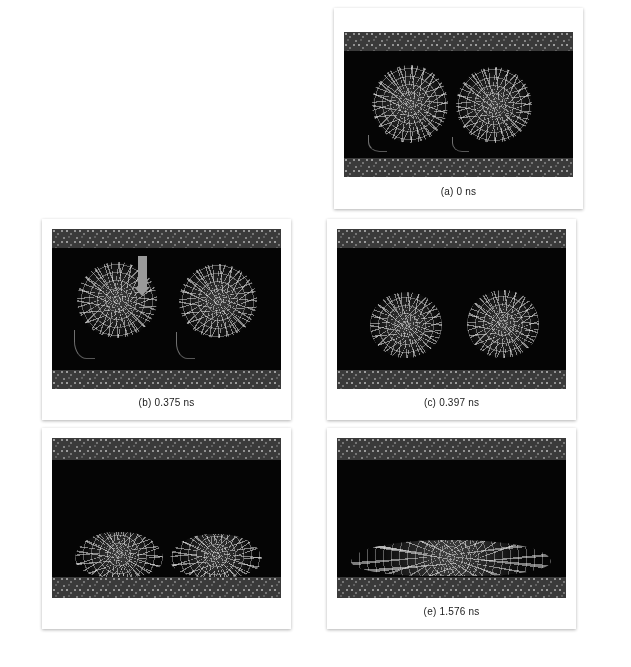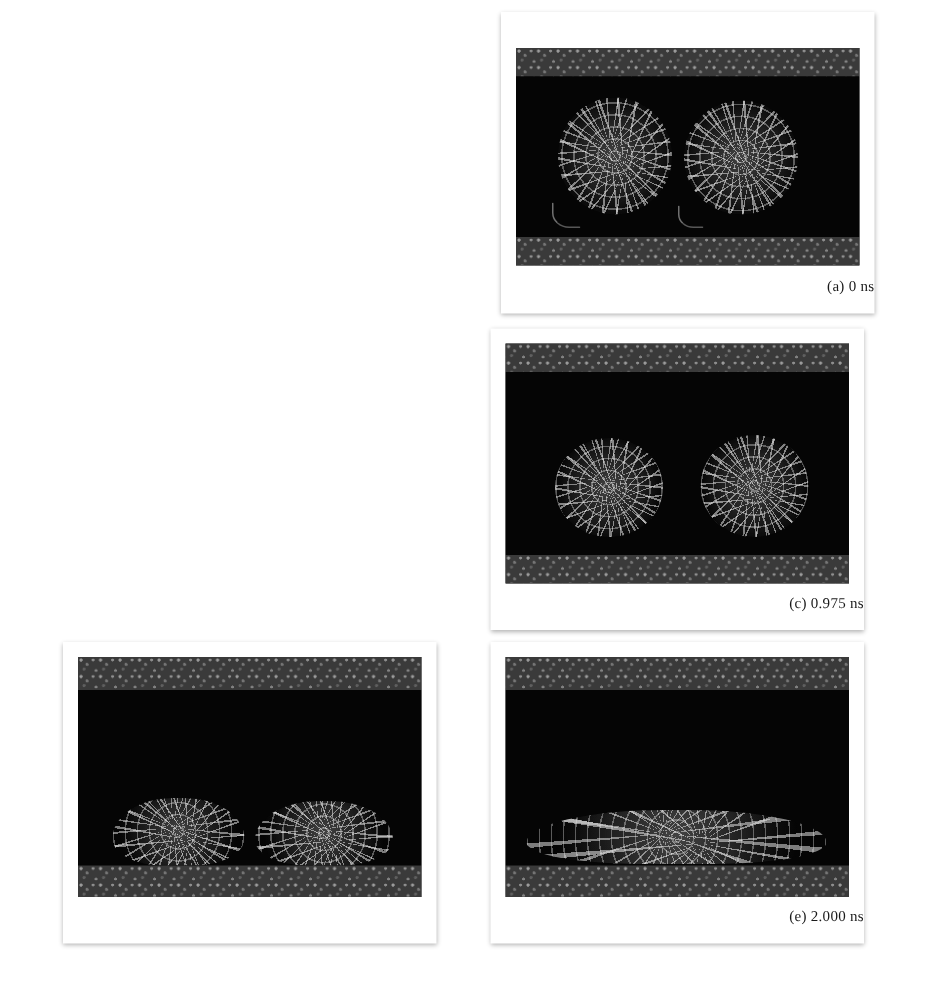--- a/index.html
+++ b/index.html
@@ -36,24 +36,24 @@
     left: 0;
     top: 0;
     background: #070707;
     overflow: hidden;
   }
 
   .caption {
     position: absolute;
     left: 0;
     width: 100%;
-    text-align: right;
+    text-align: center;
     font-size: 10px;
     color: #1a1a1a;
-    font-family: Liberation Serif, serif;
+    font-family: Liberation Sans, sans-serif;
     letter-spacing: 0.2px;
   }
 
   
   .wall {
     position: absolute;
     left: 0;
     width: 100%;
     background-color: #3a3a3a;
     background-image:
@@ -134,31 +134,45 @@
         <div class="coil" style="left:28px; top:14px; width:76px; height:78px;"></div>
         <div class="coil" style="left:112px; top:16px; width:76px; height:76px;"></div>
         <div class="tail" style="left:24px; top:84px; width:18px; height:16px;"></div>
         <div class="tail" style="left:108px; top:86px; width:16px; height:14px;"></div>
       </div>
       <div class="wall wall-bottom" style="height:19px;"></div>
     </div>
     <div class="caption" style="top:178px;">(a) 0 ns</div>
   </div>
 
+  <div class="panel" style="left:42px; top:219px; width:249px; height:201px;">
+    <div class="panel-img" style="left:10px; top:10px; width:229px; height:160px;">
+      <div class="wall wall-top" style="height:19px;"></div>
+      <div class="vacuum" style="top:19px; height:122px;">
+        <div class="coil" style="left:25px; top:14px; width:80px; height:76px;"></div>
+        <div class="coil" style="left:127px; top:16px; width:78px; height:74px;"></div>
+        <div class="tail" style="left:22px; top:82px; width:20px; height:28px;"></div>
+        <div class="tail" style="left:124px; top:84px; width:18px; height:26px;"></div>
+        <div class="arrow" style="left:86px; top:8px; height:32px;"></div>
+      </div>
+      <div class="wall wall-bottom" style="height:19px;"></div>
+    </div>
+    <div class="caption" style="top:178px;">(b) 0.375 ns</div>
+  </div>
 
   <div class="panel" style="left:327px; top:219px; width:249px; height:201px;">
     <div class="panel-img" style="left:10px; top:10px; width:229px; height:160px;">
       <div class="wall wall-top" style="height:19px;"></div>
       <div class="vacuum" style="top:19px; height:122px;">
         <div class="coil" style="left:33px; top:44px; width:72px; height:66px;"></div>
         <div class="coil" style="left:130px; top:42px; width:72px; height:68px;"></div>
       </div>
       <div class="wall wall-bottom" style="height:19px;"></div>
     </div>
-    <div class="caption" style="top:178px;">(c) 0.975 ns</div>
+    <div class="caption" style="top:178px;">(c) 0.397 ns</div>
   </div>
 
   <div class="panel" style="left:42px; top:428px; width:249px; height:201px;">
     <div class="panel-img" style="left:10px; top:10px; width:229px; height:160px;">
       <div class="wall wall-top" style="height:22px;"></div>
       <div class="vacuum" style="top:22px; height:117px;">
         <div class="coil flat" style="left:23px; top:72px; width:88px; height:45px;"></div>
         <div class="coil flat" style="left:118px; top:74px; width:92px; height:43px;"></div>
       </div>
       <div class="wall wall-bottom" style="height:21px;"></div>
@@ -166,16 +180,16 @@
   </div>
 
   <div class="panel" style="left:327px; top:428px; width:249px; height:201px;">
     <div class="panel-img" style="left:10px; top:10px; width:229px; height:160px;">
       <div class="wall wall-top" style="height:22px;"></div>
       <div class="vacuum" style="top:22px; height:117px;">
         <div class="coil flat" style="left:14px; top:80px; width:200px; height:36px;"></div>
       </div>
       <div class="wall wall-bottom" style="height:21px;"></div>
     </div>
-    <div class="caption" style="top:178px;">(e) 2.000 ns</div>
+    <div class="caption" style="top:178px;">(e) 1.576 ns</div>
   </div>
 
 </div>
 
 </body></html>

